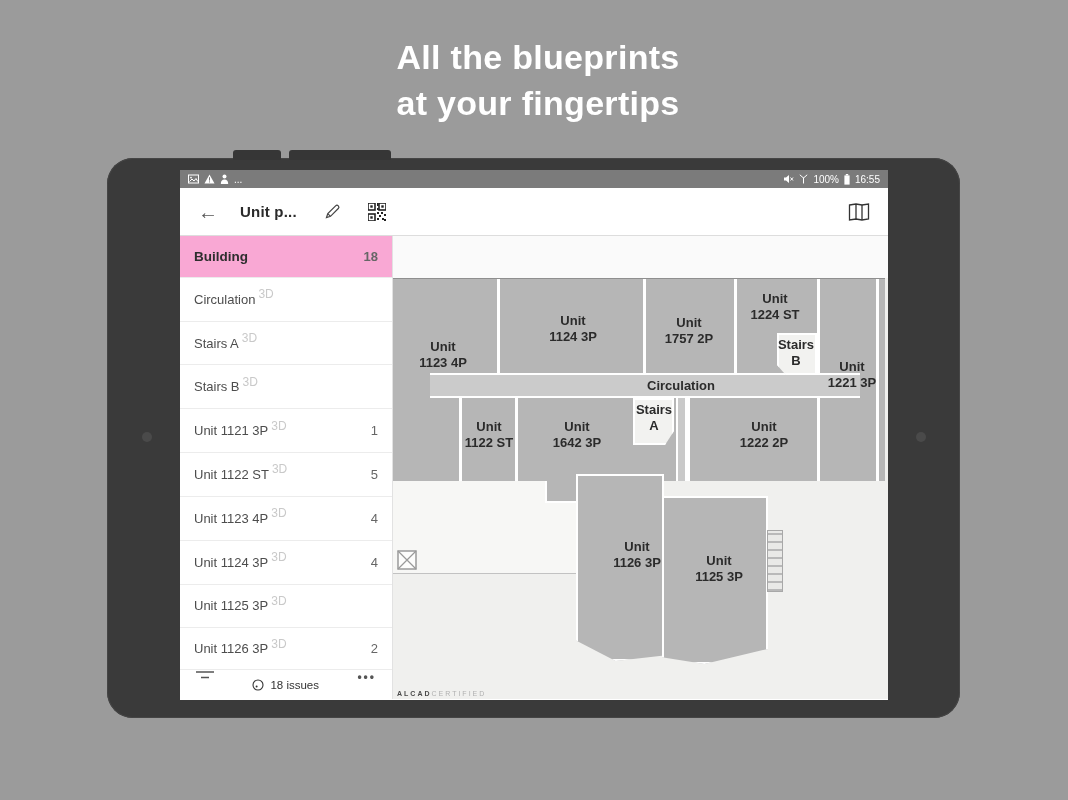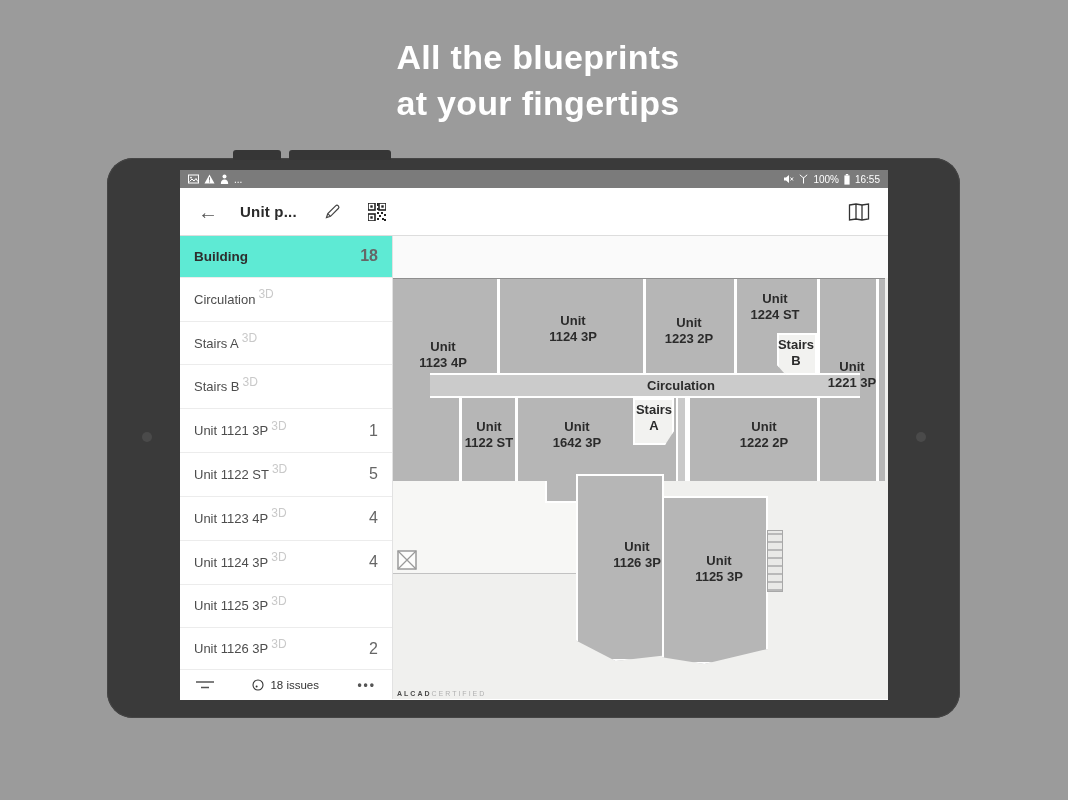--- a/index.html
+++ b/index.html
@@ -35,24 +35,24 @@
   .apptitle { font-size:15px; font-weight:600; color:#2b2b2b; letter-spacing:.2px; }
   .abicon { margin-left:26px; display:inline-flex; }
   .abspacer { flex:1; }
 
   
   .content { display:flex; height:463px; }
   .sidebar { width:213px; border-right:1px solid #e2e2e2; background:#fff;
              display:flex; flex-direction:column; }
   .row { height:44px; display:flex; align-items:center; padding:0 14px;
          border-bottom:1px solid #ececec; font-size:13px; color:#4d4d4d; }
-  .row.building { height:42px; background:#5eead4; font-weight:bold; color:#2e2e2e; font-size:13.5px;gap:40px; }
+  .row.building { height:42px; background:#f9a8d4; font-weight:bold; color:#2e2e2e; font-size:13.5px;gap:40px; }
   .sup { font-size:12px; color:#c9c9c9; margin-left:3px; position:relative; top:-5px; }
-  .count { margin-left:auto; font-size:16px; color:#666; }
-  .sfooter { margin-top:auto; height:29px; display:flex; align-items:center;
+  .count { margin-left:auto; font-size:13px; color:#666; }
+  .sfooter { margin-top:auto; height:29px; display:flex; 
              justify-content:space-between; padding:0 16px; background:#fff; }
   .issues { display:flex; align-items:center; gap:6px; font-size:11.5px; color:#333; }
   .dots { color:#555; font-size:12px; letter-spacing:2px; font-weight:bold; }
 
   
   .main { position:relative; flex:1; background:#f0f0ee; overflow:hidden; }
   .topband { height:42px; background:#fafafa; }
   .canvas { position:absolute; left:0; top:42px; width:495px; height:421px; overflow:hidden; }
   .tex { background-image:
       repeating-linear-gradient(0deg, rgba(0,0,0,.05) 0 1px, transparent 1px 24px),
@@ -279,21 +279,21 @@
           <div class="plabel" style="left:50px;top:77px">
               <div>Unit</div>
               <div>1123 4P</div>
             </div>
           <div class="plabel" style="left:180px;top:51px">
               <div>Unit</div>
               <div>1124 3P</div>
             </div>
           <div class="plabel" style="left:296px;top:53px">
               <div>Unit</div>
-              <div>1223 2P</div>
+              <div>1757 2P</div>
             </div>
           <div class="plabel" style="left:382px;top:29px">
               <div>Unit</div>
               <div>1224 ST</div>
             </div>
           <div class="plabel" style="left:403px;top:75px">
               <div>Stairs</div>
               <div>B</div>
             </div>
           <div class="plabel" style="left:459px;top:97px">

